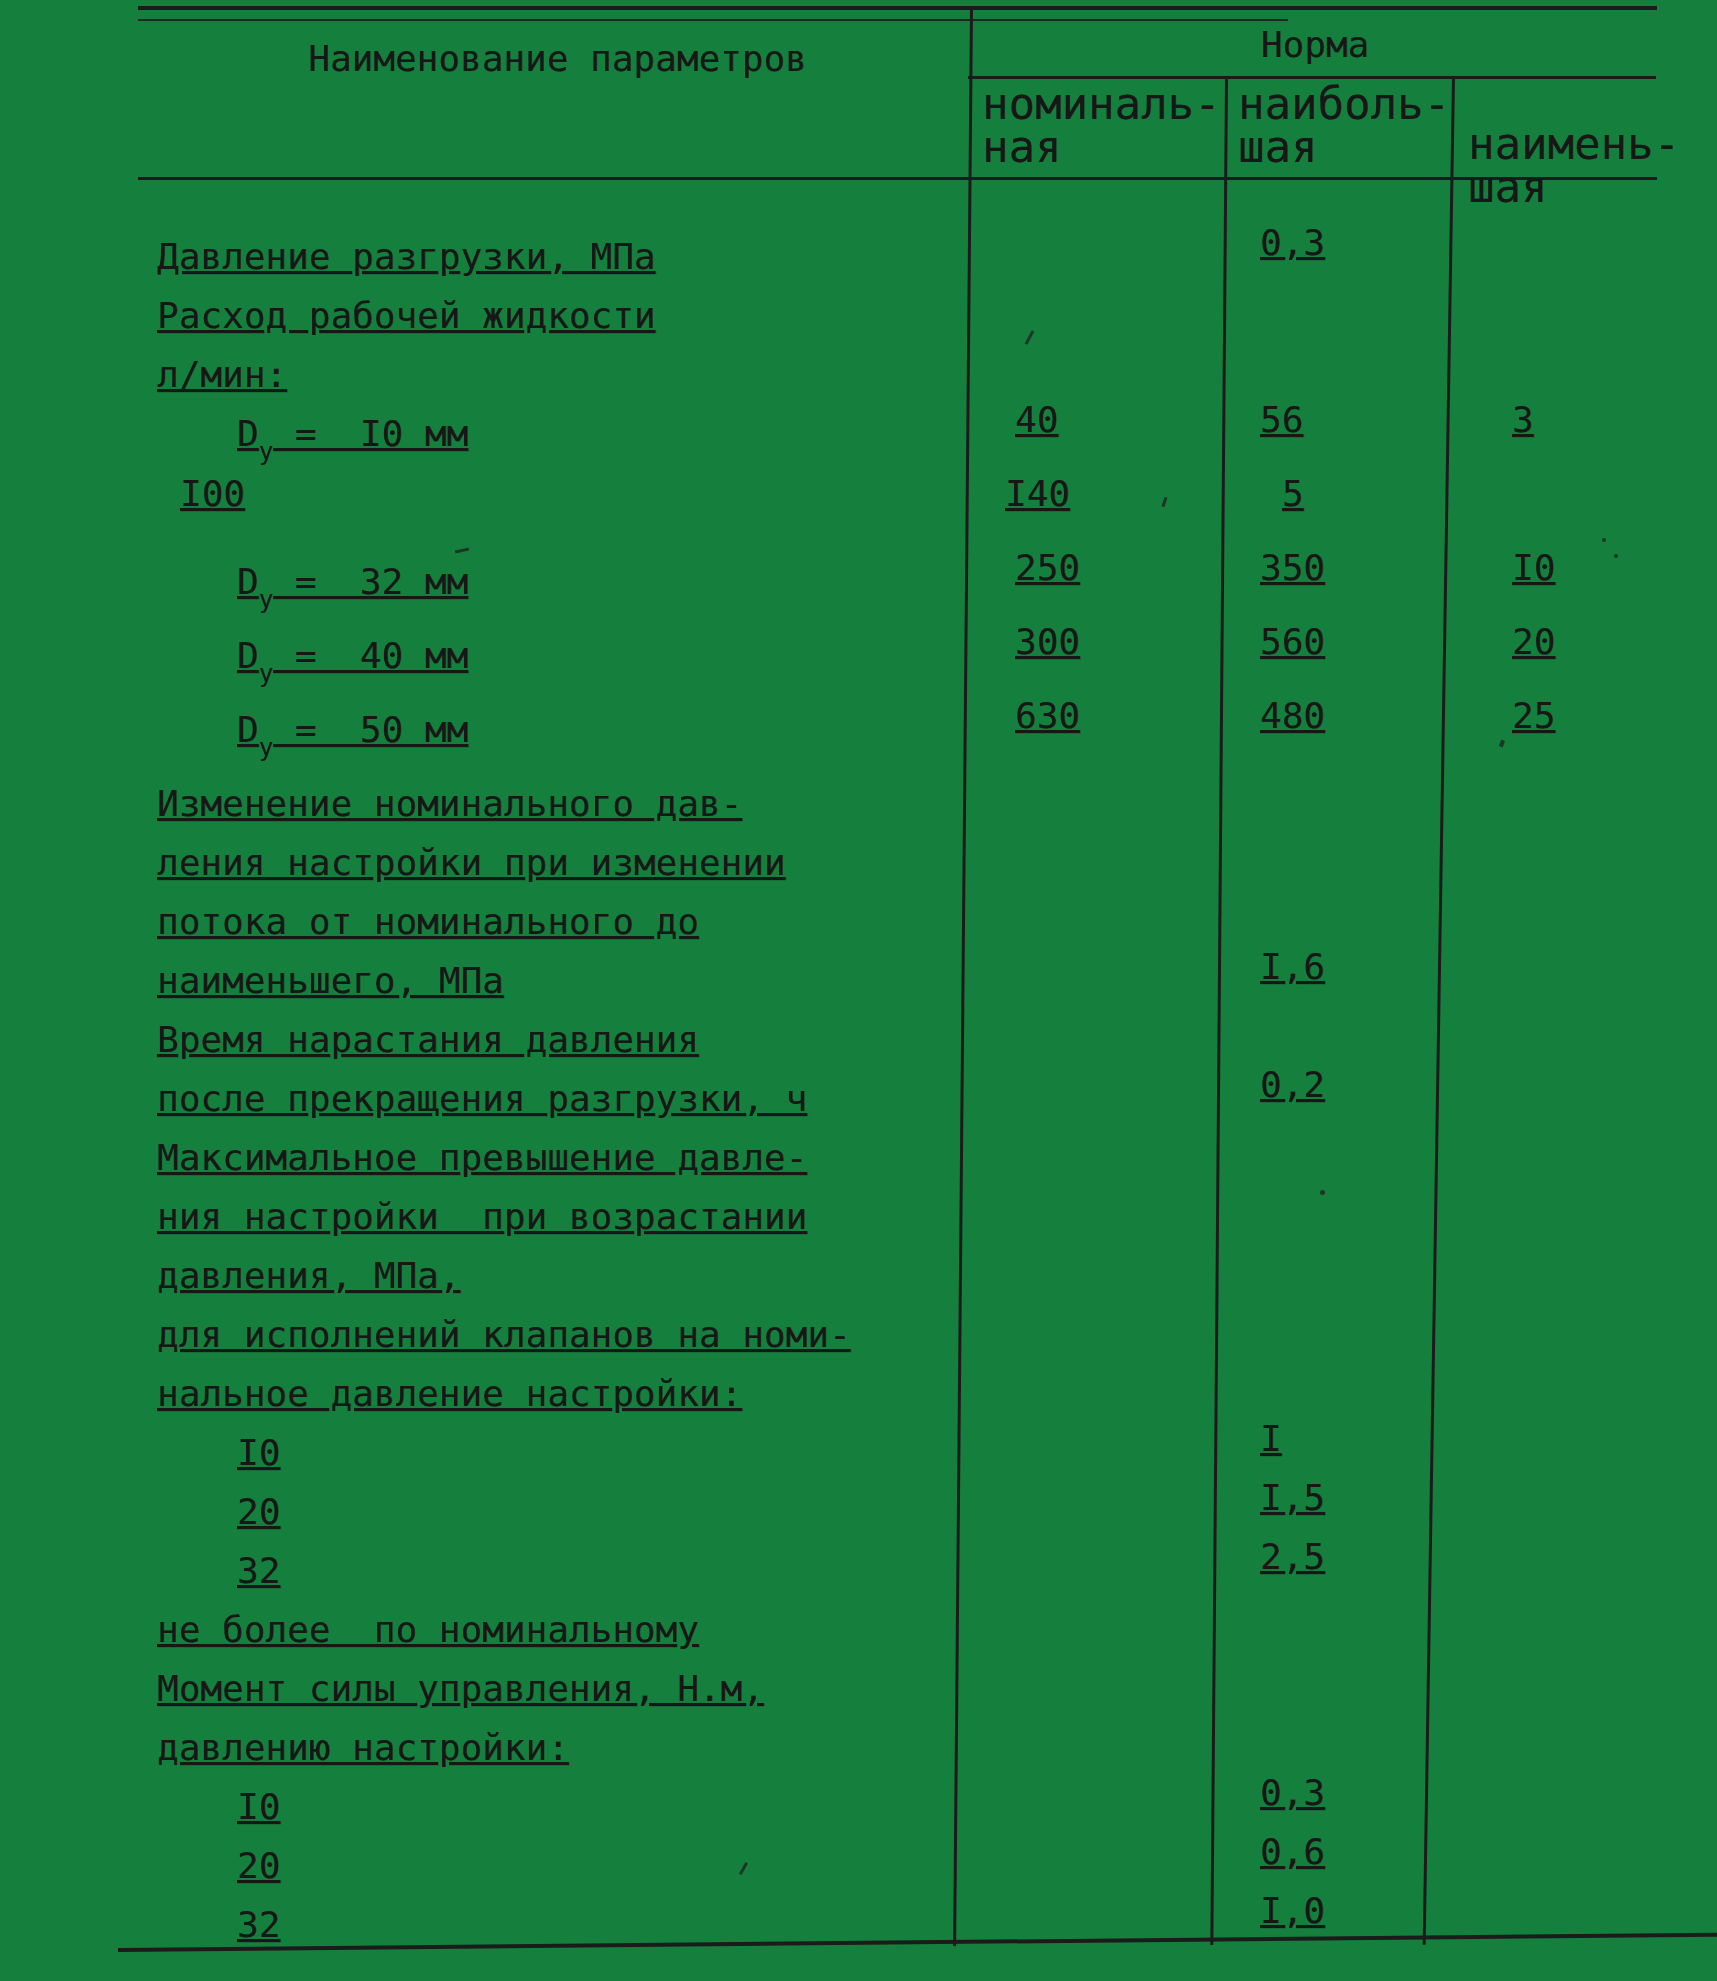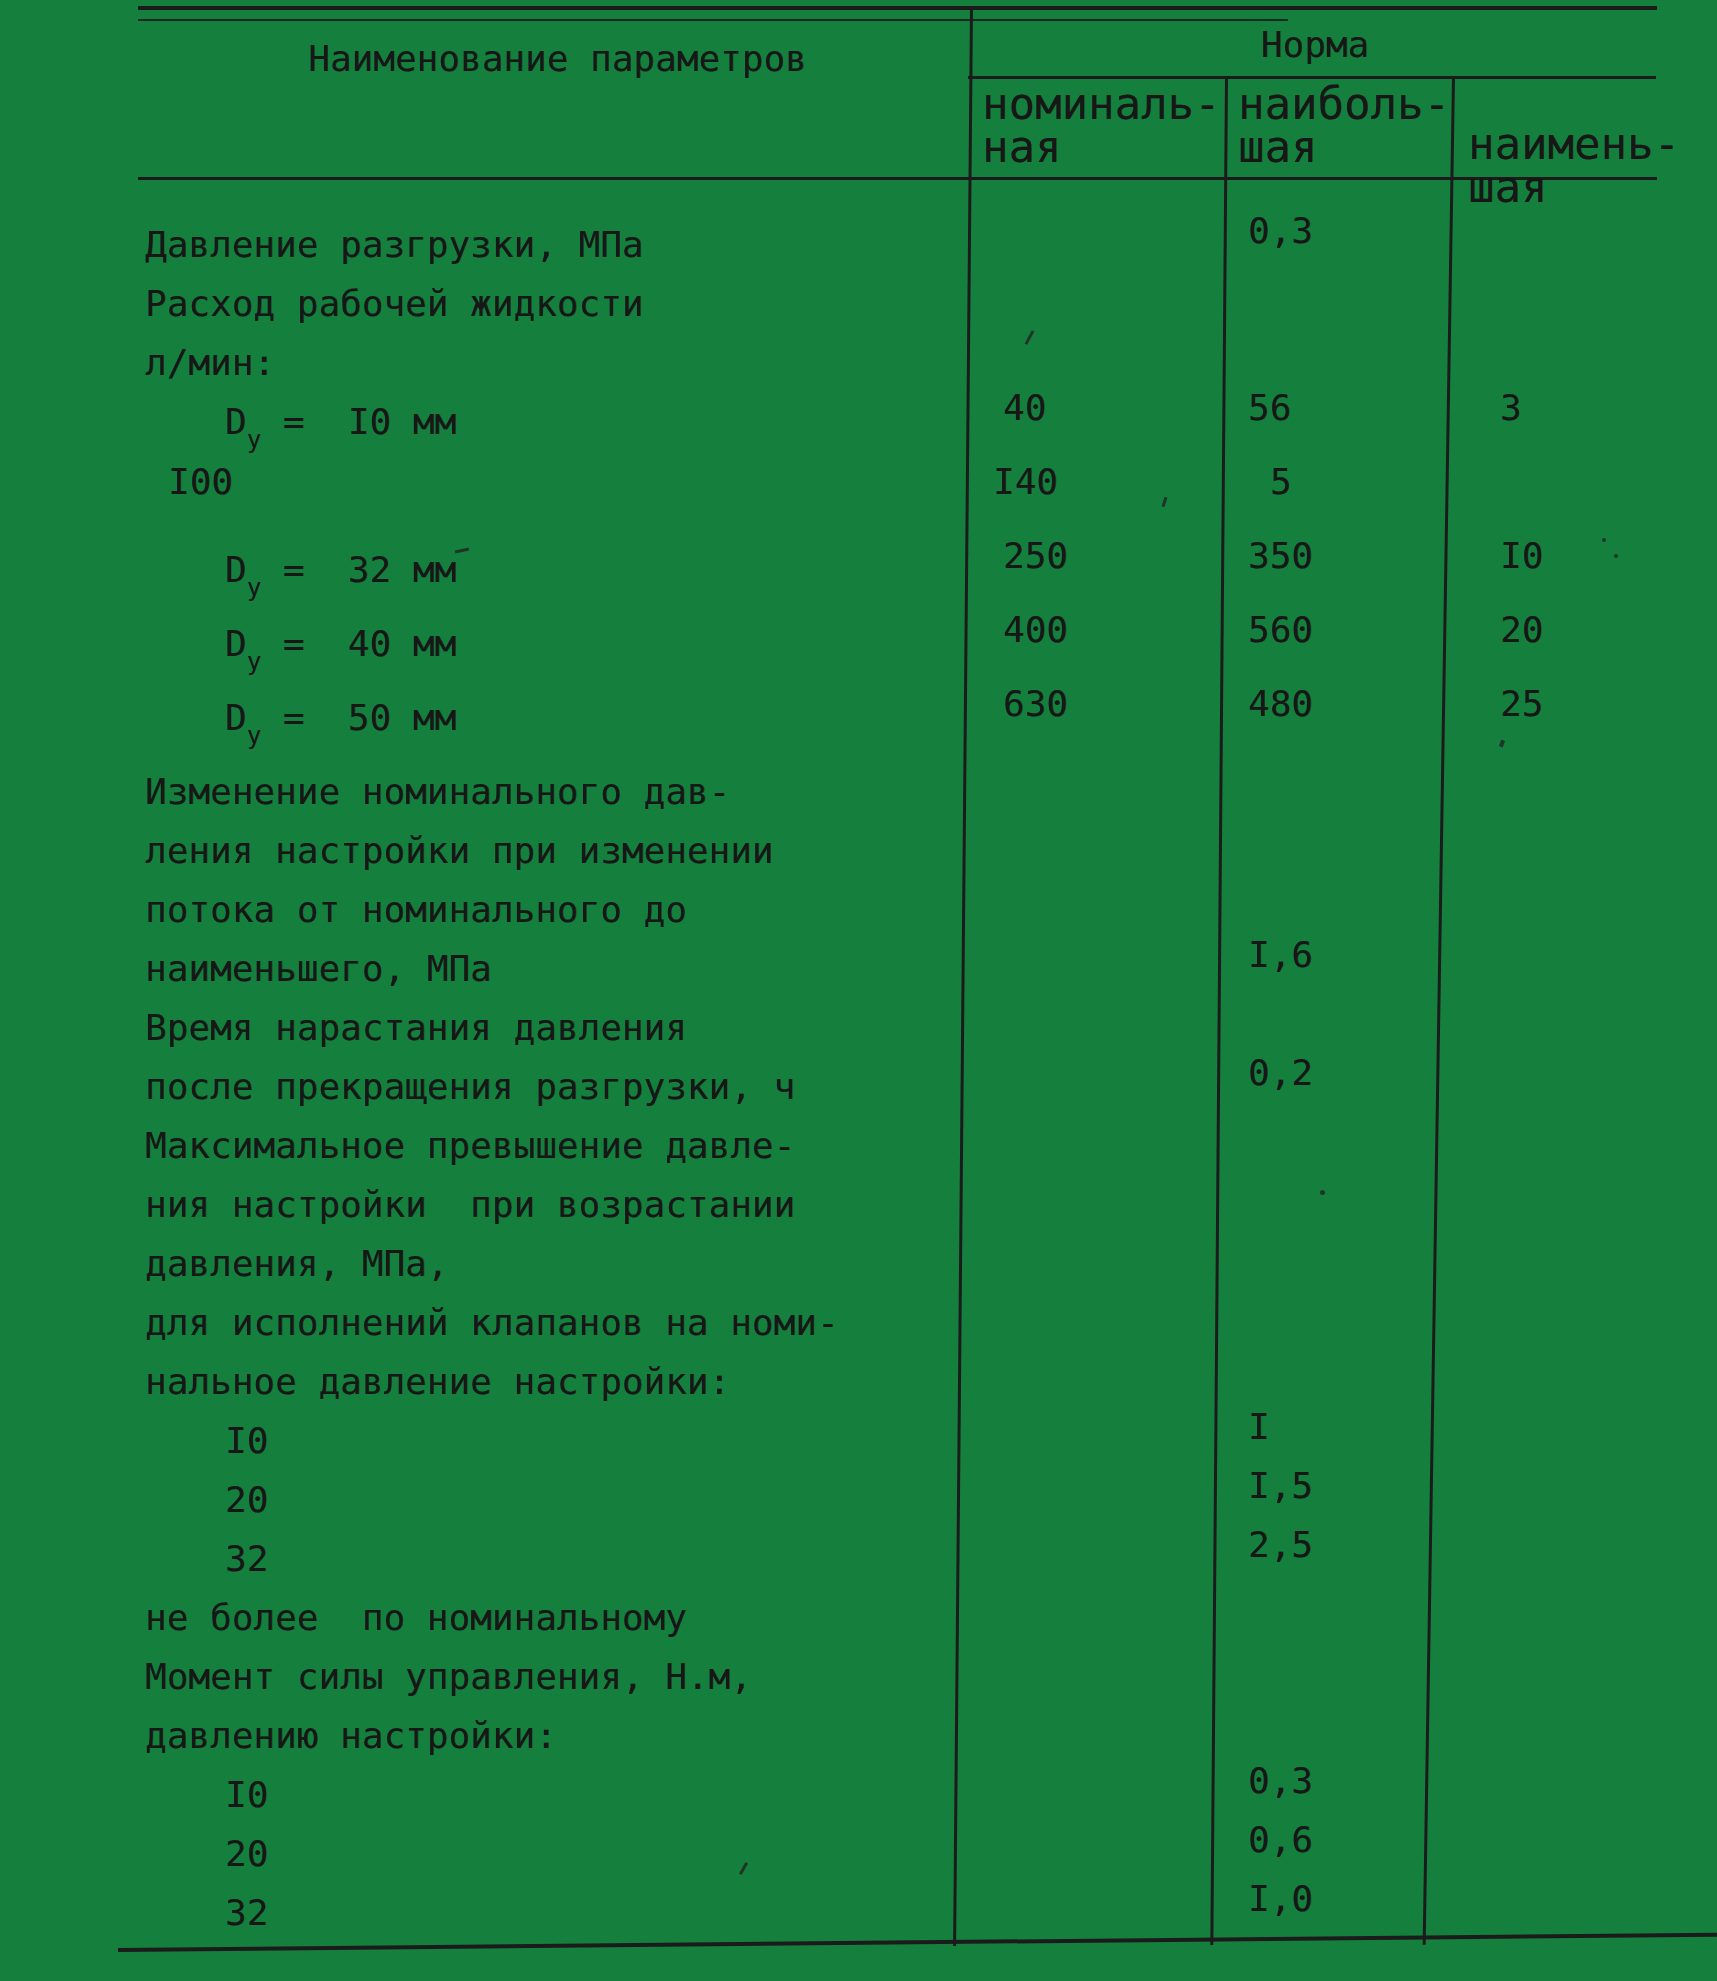--- a/index.html
+++ b/index.html
@@ -25,21 +25,21 @@
   .vsep3{left:1452px;top:77px;height:1868px;transform:rotate(0.9deg);}
   
   .hd{position:absolute;font-size:36px;}
   .hd-param{left:140px;top:38px;width:835px;text-align:center;}
   .hd-norma{left:975px;top:24px;width:680px;text-align:center;}
   .subhd{position:absolute;top:82px;font-size:44px;line-height:43px;}
   .subhd-nominal{left:982px;width:240px;}
   .subhd-max{left:1238px;width:215px;}
   .subhd-min{left:1468px;width:185px;margin-top:40px;}
   
-  .tbody{position:absolute;left:140px;top:180px;width:1515px;padding-top:44px;}
+  .tbody{position:absolute;left:152px;top:180px;width:1515px;padding-top:56px;text-decoration:underline;}
   .row{display:grid;grid-template-columns:835px 255px 230px 195px;height:59px;font-size:36px;}
   .row-dy{height:74px;}
   .cell{white-space:pre;}
   .label-cell{padding-left:5px;}
   .label-cell.indent{padding-left:85px;}
   .lbl-sub{font-size:24px;position:relative;top:14px;}
   .val{position:relative;top:-14px;}
   .val-nominal{padding-left:28px;}
   .val-max{padding-left:18px;}
   .val-min{padding-left:40px;}
@@ -108,21 +108,21 @@
     <div class="cell val val-min">5</div>
   </div>
       <div class="row row-dy">
     <div class="cell label-cell indent"><span>D</span><span class="lbl-sub">у</span><span> =  32 мм</span><span></span></div>
     <div class="cell val val-nominal">250</div>
     <div class="cell val val-max">350</div>
     <div class="cell val val-min">I0</div>
   </div>
       <div class="row row-dy">
     <div class="cell label-cell indent"><span>D</span><span class="lbl-sub">у</span><span> =  40 мм</span><span></span></div>
-    <div class="cell val val-nominal">400</div>
+    <div class="cell val val-nominal">300</div>
     <div class="cell val val-max">560</div>
     <div class="cell val val-min">20</div>
   </div>
       <div class="row row-dy">
     <div class="cell label-cell indent"><span>D</span><span class="lbl-sub">у</span><span> =  50 мм</span><span></span></div>
     <div class="cell val val-nominal">630</div>
     <div class="cell val val-max">480</div>
     <div class="cell val val-min">25</div>
   </div>
       <div class="row row-plain">

